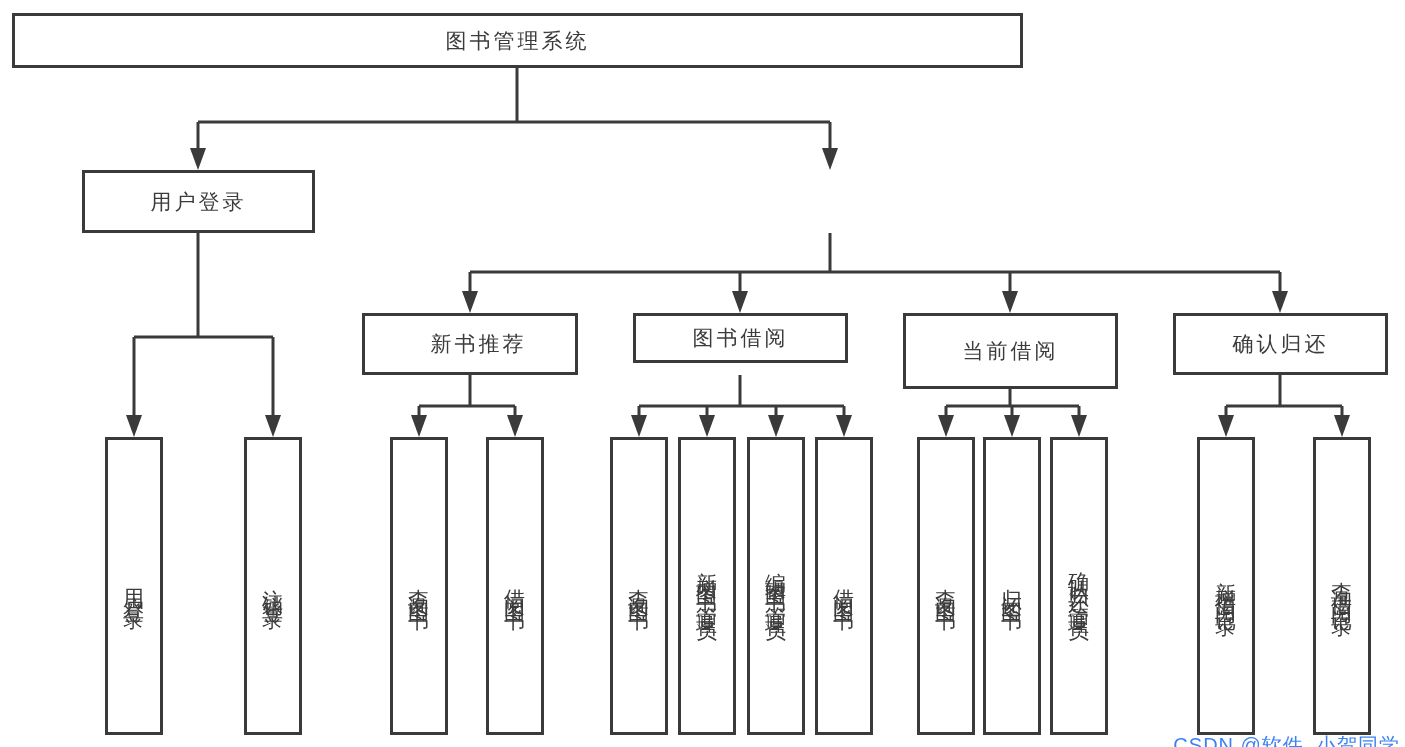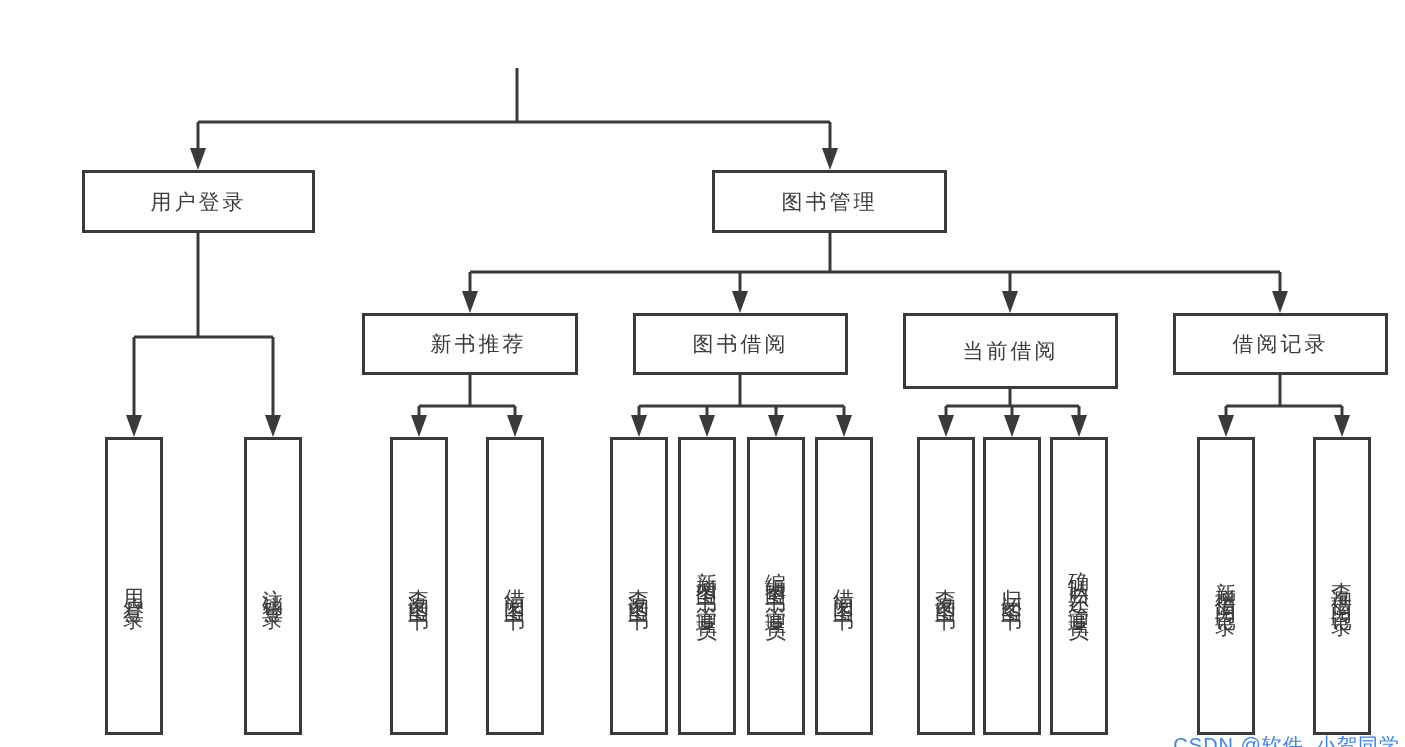--- a/index.html
+++ b/index.html
@@ -100,28 +100,28 @@
       <polygon points="1071,415 1087,415 1079,437" fill="#3a3a3a"></polygon>
     </g>
 
     <g>
       <path d="M1280 375 V406 M1226 406 H1342 M1226 406 V420 M1342 406 V420" fill="none" stroke="#3a3a3a" stroke-width="3"></path>
       <polygon points="1218,415 1234,415 1226,437" fill="#3a3a3a"></polygon>
       <polygon points="1334,415 1350,415 1342,437" fill="#3a3a3a"></polygon>
     </g>
   </svg>
 
+  <div class="box hbox" style="left:12px; top:13px; width:1011px; height:55px;">图书管理系统</div>
 
   <div class="box hbox" style="left:82px; top:170px; width:233px; height:63px;">用户登录</div>
-  <div class="box hbox" style="left:712px; top:170px; width:235px; height:63px;">图书管理</div>
 
   <div class="box hbox" style="left:362px; top:313px; width:216px; height:62px;padding-left:17px;">新书推荐</div>
-  <div class="box hbox" style="left:633px; top:313px; width:215px; height:62px;">图书借阅</div>
+  <div class="box hbox" style="left:633px; top:313px; width:215px; height:50px;">图书借阅</div>
   <div class="box hbox" style="left:903px; top:313px; width:215px; height:76px;">当前借阅</div>
-  <div class="box hbox" style="left:1173px; top:313px; width:215px; height:62px;">借阅记录</div>
+  <div class="box hbox" style="left:1173px; top:313px; width:215px; height:62px;">确认归还</div>
 
   <div class="box vbox" style="left:105px; top:437px; width:58px; height:298px;">用户登录</div>
   <div class="box vbox" style="left:244px; top:437px; width:58px; height:298px;">注销登录</div>
 
   <div class="box vbox" style="left:390px; top:437px; width:58px; height:298px;">查询图书</div>
   <div class="box vbox" style="left:486px; top:437px; width:58px; height:298px;">借阅图书</div>
 
   <div class="box vbox" style="left:610px; top:437px; width:58px; height:298px;">查询图书</div>
   <div class="box vbox" style="left:678px; top:437px; width:58px; height:298px;">新增图书（管理员）</div>
   <div class="box vbox" style="left:747px; top:437px; width:58px; height:298px;">编辑图书（管理员）</div>

